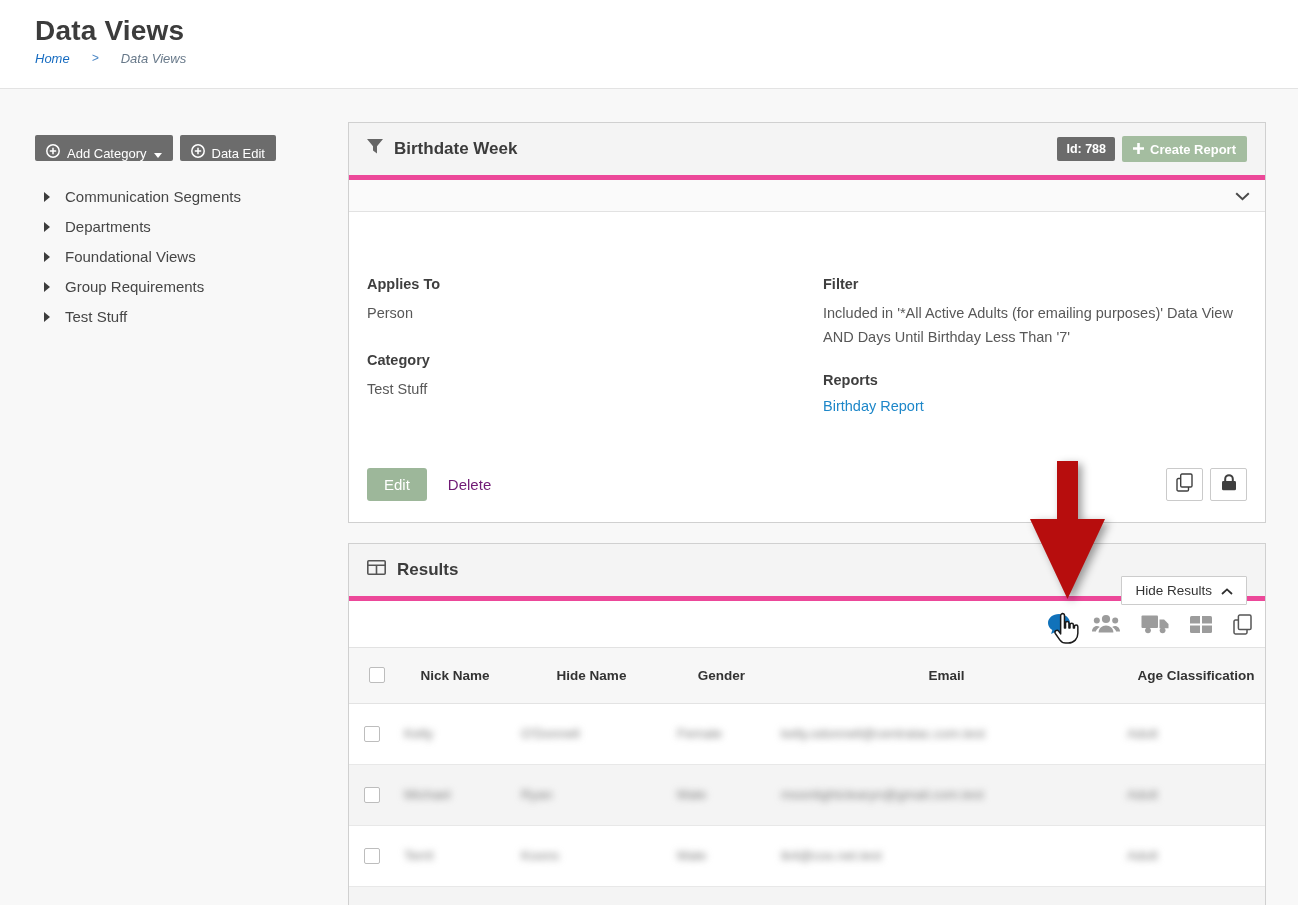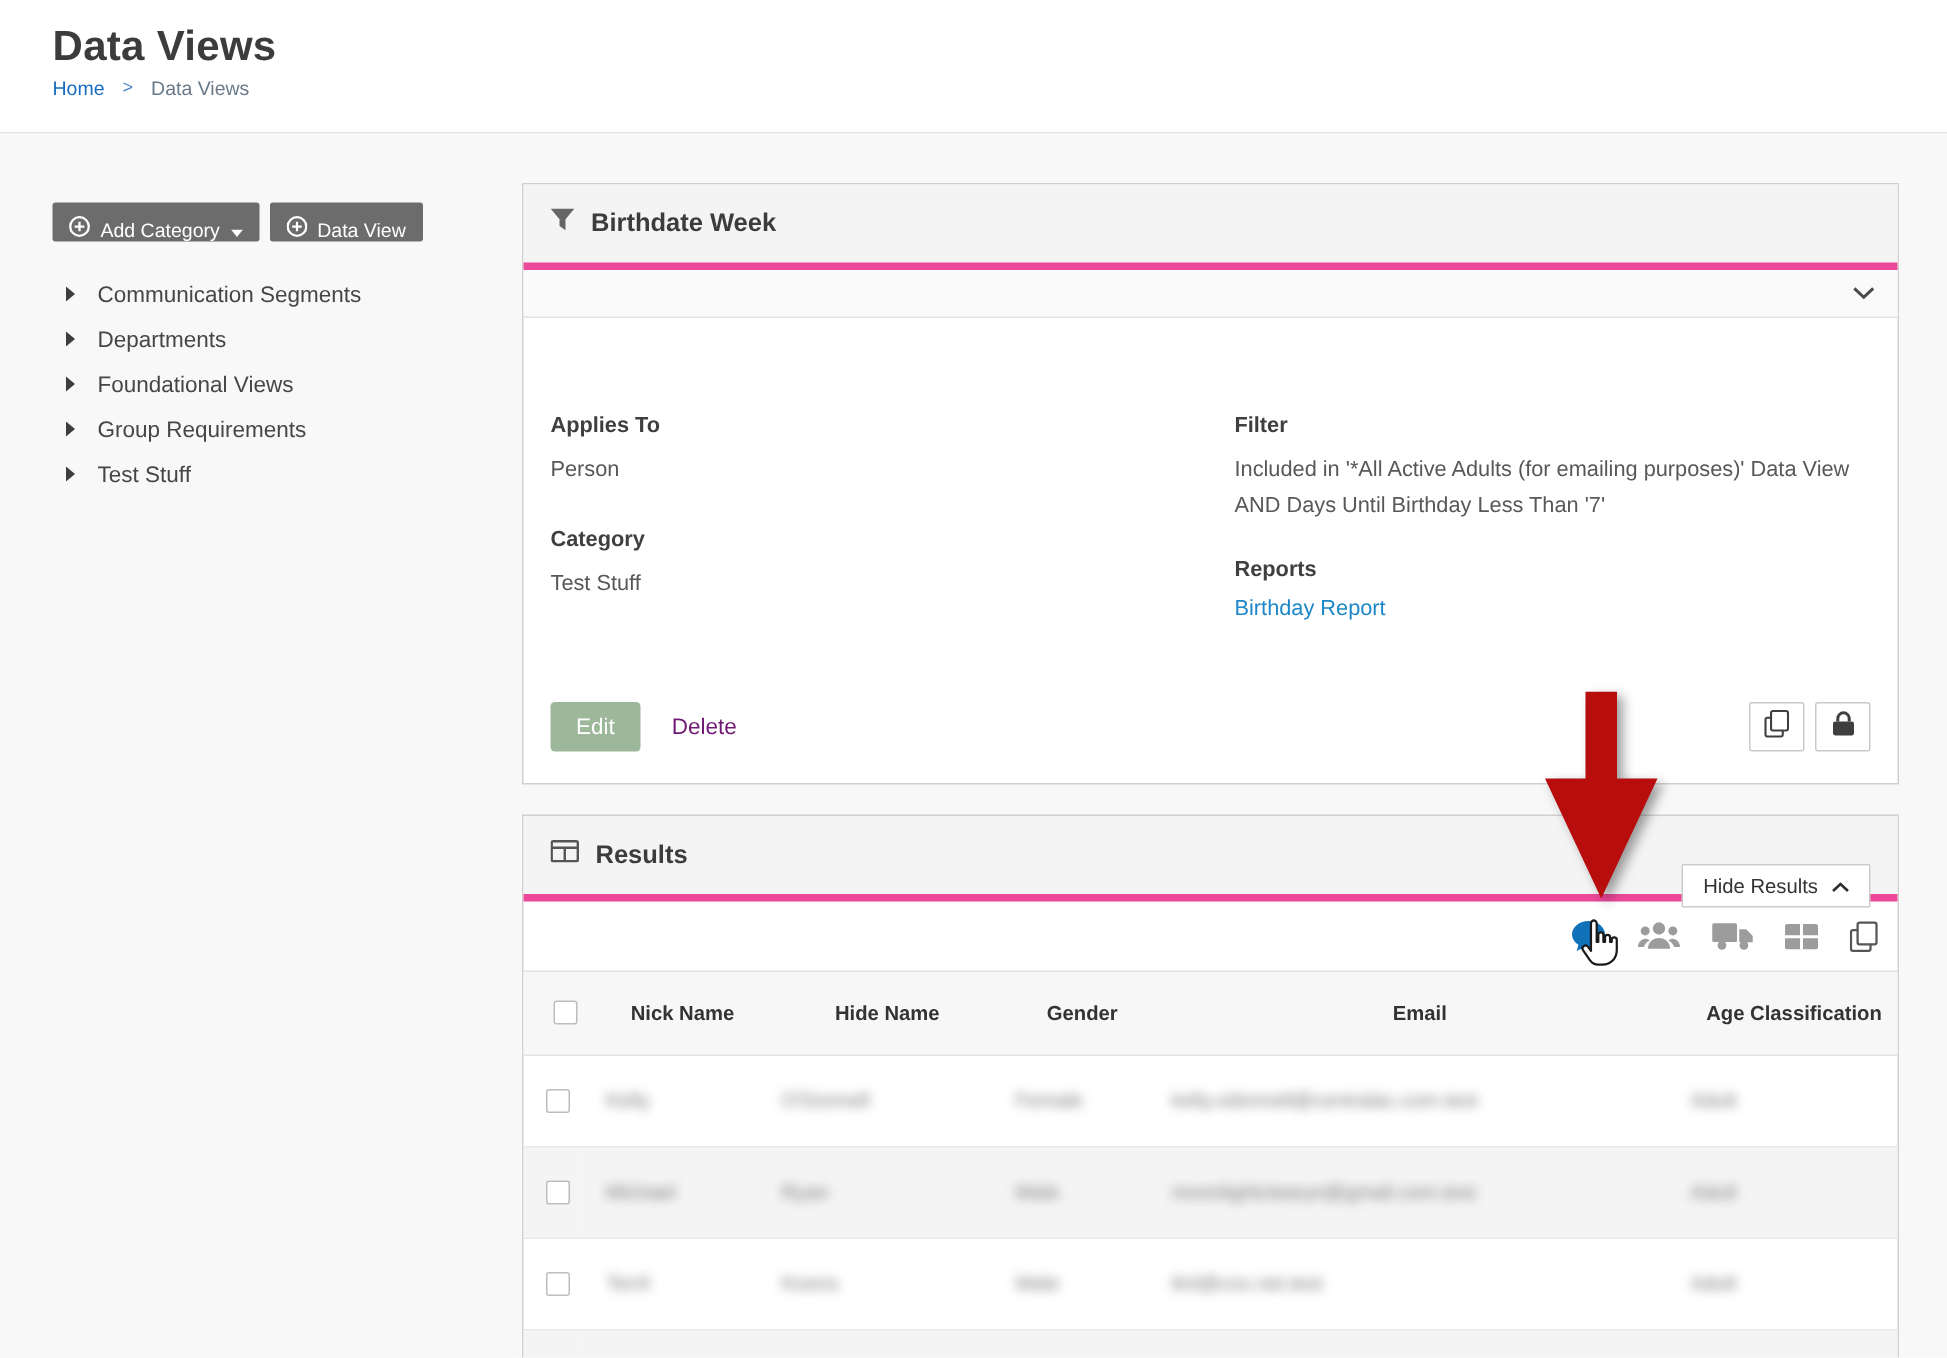--- a/index.html
+++ b/index.html
@@ -5,21 +5,21 @@
   * { box-sizing: border-box; }
   html,body { margin:0; padding:0; }
   body {
     width:1298px; height:905px; overflow:hidden; position:relative;
     background:#fff; color:#3b3b3b;
     font-family:"Liberation Sans", sans-serif;
   }
   
   .page-header { background:#fff; border-bottom:1px solid #e3e3e3; padding:15px 0 11px 35px; height:89px; }
   .page-title { margin:0; font-size:28px; font-weight:700; color:#3c3c3c; letter-spacing:.2px; }
-  .breadcrumb { font-size:13px; margin-top:4px; display:flex; align-items:flex-start; gap:12px; }
+  .breadcrumb { font-size:13px; margin-top:4px; display:flex; align-items:flex-start; gap:22px;font-style:italic; }
   .bc-home { color:#176cc1; text-decoration:none; cursor:pointer; }
   .bc-sep { color:#4a86c5; font-size:12px; }
   .bc-current { color:#68798a; }
 
   
   .content { display:flex; background:#f8f8f8; min-height:816px; }
   .sidebar { flex:0 0 348px; padding:46px 0 0 35px; }
   .sidebar-buttons { display:flex; gap:7px; }
   .btn-gray { background:#6c6c6c; color:#fff; border:none; border-radius:2px; font-size:13px;
     height:26px; padding:0 11px; display:inline-flex; align-items:flex-end; gap:7px; cursor:pointer;
@@ -107,21 +107,21 @@
             </svg>
         </span>
       </button>
       <button class="btn-gray">
         <span>
           <svg width="14" height="14" viewBox="0 0 14 14" fill="none" stroke="#fff" stroke-width="1.5">
               <circle cx="7" cy="7" r="6.2"></circle>
               <path d="M7 3.8v6.4M3.8 7h6.4"></path>
             </svg>
         </span>
-        <span>Data View</span>
+        <span>Data Edit</span>
       </button>
     </div>
     <ul class="tree">
       <li>
         <span><svg width="6" height="10" viewBox="0 0 6 10">
               <path d="M0 0l6 5-6 5z" fill="#3d3d3d"></path>
             </svg></span>
         <span>Communication Segments</span>
       </li>
       <li>
@@ -155,20 +155,31 @@
 
     <div class="panel">
       <div class="panel-header">
         <div class="panel-title">
           <span>
             <svg width="16" height="15" viewBox="0 0 16 15">
                 <path d="M0 0h16l-6 7.2v7.3l-4-2.9V7.2z" fill="#666"></path>
               </svg>
           </span>
           <span>Birthdate Week</span>
+        </div>
+        <div class="hdr-right">
+          <span class="id-badge">Id: 788</span>
+          <button class="btn-create">
+            <span>
+              <svg width="11" height="11" viewBox="0 0 11 11">
+                  <path d="M4.2 0h2.6v4.2H11v2.6H6.8V11H4.2V6.8H0V4.2h4.2z" fill="#fff"></path>
+                </svg>
+            </span>
+            <span>Create Report</span>
+          </button>
         </div>
       </div>
 
       <div class="panel-subheader">
         <span>
           <svg width="15" height="9" viewBox="0 0 15 9" fill="none" stroke="#4a4a4a" stroke-width="2">
               <path d="M1.2 1.2l6.3 6 6.3-6"></path>
             </svg>
         </span>
       </div>

